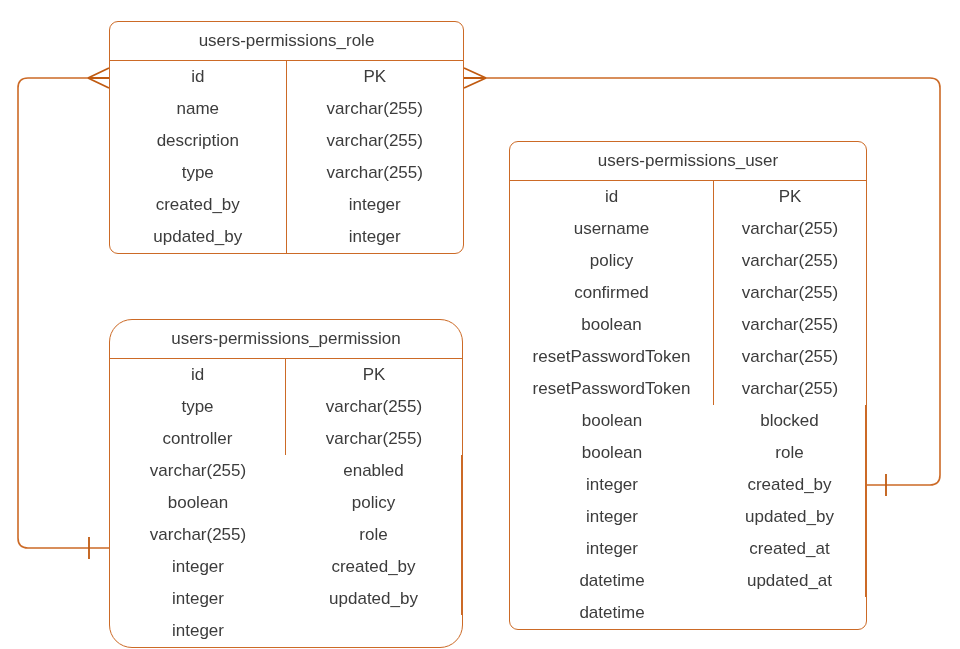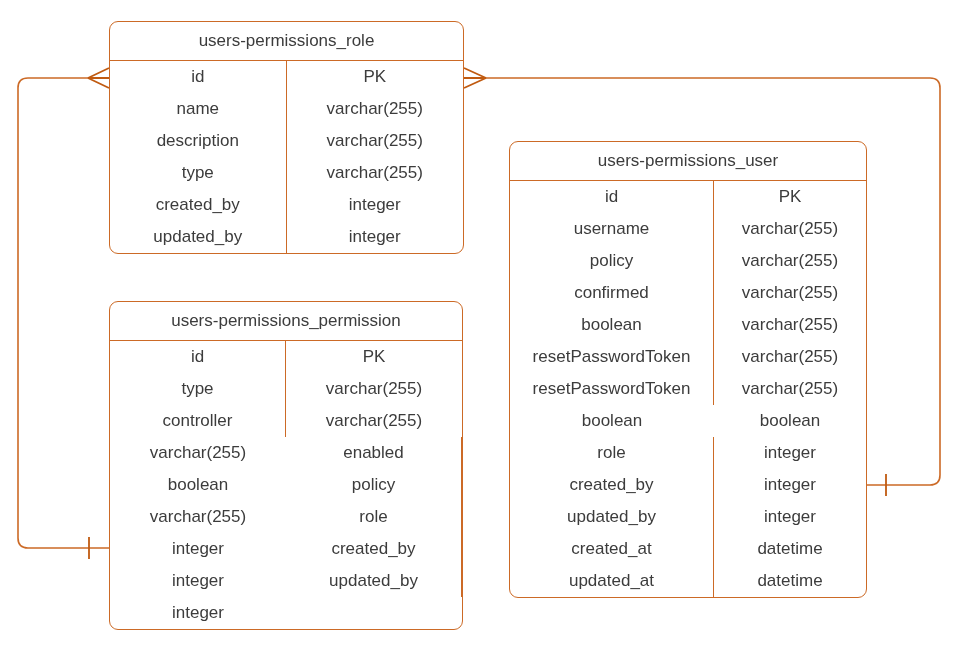--- a/index.html
+++ b/index.html
@@ -60,21 +60,21 @@
   }
   .cell {
     height: 32px;
     display: flex;
     align-items: center;
     justify-content: center;
     white-space: nowrap;
   }
   .cell.name { border-right: 1.5px solid var(--stroke); }
   .entity-role       { left: 109px; top: 21px;  width: 355px; }
-  .entity-permission { left: 109px; top: 301px; width: 354px; }
+  .entity-permission { left: 109px; top: 319px; width: 354px; border-radius: 23px; }
   .entity-user       { left: 509px; top: 141px; width: 358px; }
 </style>
 </head>
 <body>
 
 <div class="canvas">
 
   <svg class="connectors" viewBox="0 0 960 649" xmlns="http://www.w3.org/2000/svg">
     <g>
       <path class="conn" d="M 88 78 H 28 Q 18 78 18 88 V 538 Q 18 548 28 548 H 109"></path>
@@ -140,20 +140,21 @@
         <div class="cell type">varchar(255)</div>
         <div class="cell name">confirmed</div>
         <div class="cell type">varchar(255)</div>
         <div class="cell name">boolean</div>
         <div class="cell type">varchar(255)</div>
         <div class="cell name">resetPasswordToken</div>
         <div class="cell type">varchar(255)</div>
         <div class="cell name">resetPasswordToken</div>
         <div class="cell type">varchar(255)</div>
         <div class="cell type">boolean</div>
+        <div class="cell name">blocked</div>
         <div class="cell type">boolean</div>
         <div class="cell name">role</div>
         <div class="cell type">integer</div>
         <div class="cell name">created_by</div>
         <div class="cell type">integer</div>
         <div class="cell name">updated_by</div>
         <div class="cell type">integer</div>
         <div class="cell name">created_at</div>
         <div class="cell type">datetime</div>
         <div class="cell name">updated_at</div>

